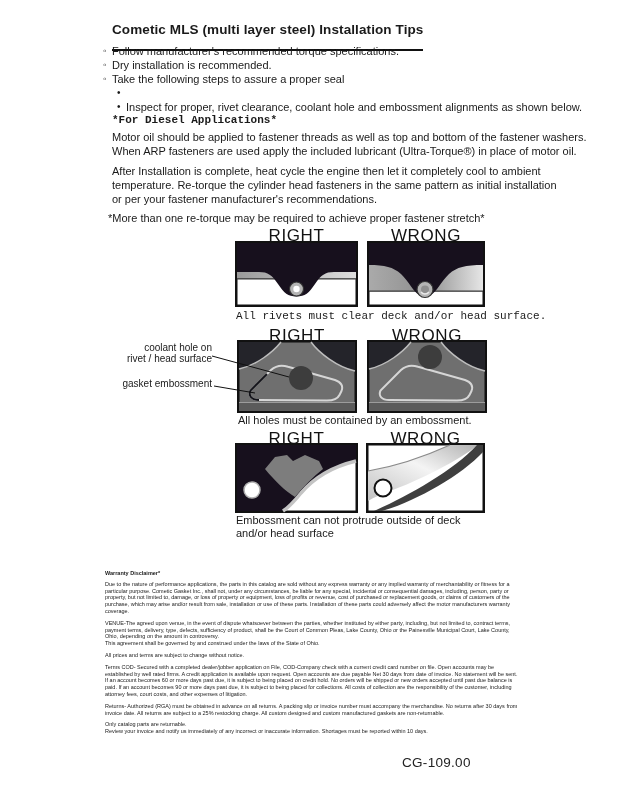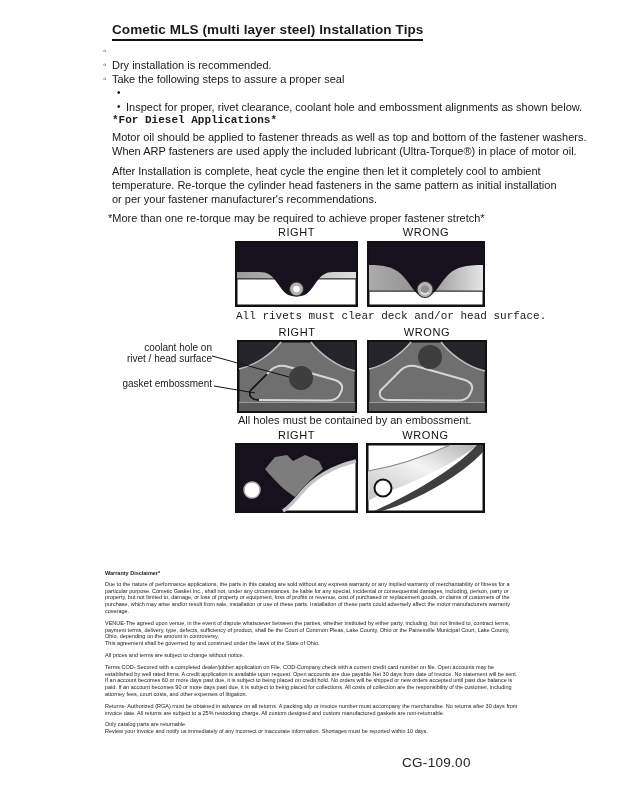--- a/index.html
+++ b/index.html
@@ -4,49 +4,50 @@
 <style>
   html,body { margin:0; padding:0; background:#888; }
   .page {
     position:relative; width:618px; height:800px; margin:0 auto;
     background:#ffffff; overflow:hidden;
     font-family:"Liberation Sans", sans-serif; color:#1a1a1a;
   }
   .abs { position:absolute; }
   .title {
     font-size:13.5px; font-weight:bold; letter-spacing:.1px;
-    border-bottom:2px solid #111; padding-bottom:2px; display:inline-block;
+    border-bottom:2px solid #111; padding-bottom:12px; display:inline-block;
   }
   .body-text { font-size:11px; line-height:14px; }
   .pre { white-space:pre-line; }
   .bullet-row { display:flex; }
   .bullet-marker { width:9px; flex:0 0 9px; font-size:10px; }
   .sub { padding-left:14px; }
   .bold { font-weight:bold;font-family:Liberation Mono, monospace; }
-  .dg-label { font-size:11px; letter-spacing:.6px; text-align:center; color:#121212; }
+  .dg-label { font-size:17px; letter-spacing:.6px; text-align:center; color:#121212; }
   .caption { font-size:11px; line-height:13px; }
   .annot { font-size:10px; line-height:11px; text-align:right; }
   .legal { font-size:5.5px; line-height:6.8px; width:414px; color:#222; }
   .legal p { margin:0 0 5px 0; }
   .legal .lh { font-weight:bold; margin:0 0 4px 0; }
   .pagenum { font-size:13.5px; letter-spacing:.3px; color:#222; }
   svg { display:block; }
 </style>
 </head>
 <body>
 
 <div class="page">
 
   <div class="abs" style="left:112px; top:20px;">
     <span class="title">Cometic MLS (multi layer steel) Installation Tips</span>
   </div>
 
   <div class="abs body-text" style="left:103px; top:44px;">
     <div class="bullet-row">
       <span class="bullet-marker">◦</span>
+      <span>Follow manufacturer's recommended torque specifications.</span>
     </div>
     <div class="bullet-row">
       <span class="bullet-marker">◦</span>
       <span>Dry installation is recommended.</span>
     </div>
     <div class="bullet-row">
       <span class="bullet-marker">◦</span>
       <span>Take the following steps to assure a proper seal</span>
     </div>
     <div class="bullet-row sub">
@@ -173,20 +174,22 @@
         </linearGradient>
       </defs>
       <rect x="1.25" y="1.25" width="116.5" height="67.5" fill="#ffffff" stroke="#111" stroke-width="2.5"></rect>
       <path d="M2,28 C32,23 62,12 84,2 H112 C92,18 52,38 24,48 C16,51 8,54 2,58 Z" fill="url(#g3)"></path>
       <path d="M2,28 C32,23 62,12 84,2" stroke="#8a8a8a" stroke-width="1.2" fill="none"></path>
       <path d="M8,68 C42,53 87,28 111,2 H117 V9 C95,33 48,59 16,68 Z" fill="#3f3f3f"></path>
       <circle cx="17" cy="45" r="8.5" fill="#ffffff" stroke="#111" stroke-width="2"></circle>
     </svg>
   </div>
 
+  <div class="abs caption pre" style="left:236px; top:514px;">Embossment can not protrude outside of deck
+and/or head surface</div>
 
   <div class="abs legal" style="left:105px; top:570px;">
     <p class="lh">Warranty Disclaimer*</p>
     <p>Due to the nature of performance applications, the parts in this catalog are sold without any express warranty or any implied warranty of merchantability or fitness for a particular purpose.  Cometic Gasket Inc., shall not, under any circumstances, be liable for any special, incidental or consequential damages, including, person, party or property, but not limited to, damage, or loss of property or equipment, loss of profits or revenue, cost of purchased or replacement goods, or claims of customers of the purchase, which may arise and/or result from sale, installation or use of these parts.  Installation of these parts could adversely affect the motor manufacturers warranty coverage.</p>
     <p class="pre">VENUE-The agreed upon venue, in the event of dispute whatsoever between the parties, whether instituted by either party, including, but not limited to, contract terms, payment terms, delivery, type, defects, sufficiency of product, shall be the Court of Common Pleas, Lake County, Ohio or the Painesville Municipal Court, Lake County, Ohio, depending on the amount in controversy.
 This agreement shall be governed by and construed under the laws of the State of Ohio.</p>
     <p>All prices and terms are subject to change without notice.</p>
     <p>Terms COD- Secured with a completed dealer/jobber application on File, COD-Company check with a current credit card number on file.  Open accounts may be established by well rated firms.  A credit application is available upon request.  Open accounts are due payable Net 30 days from date of invoice.  No statement will be sent.  If an account becomes 60 or more days past due, it is subject to being placed on credit hold.  No orders will be shipped or new orders accepted until past due balance is paid.  If an account becomes 90 or more days past due, it is subject to being placed for collections.  All costs of collection are the responsibility of the customer, including attorney fees, court costs, and other expenses of litigation.</p>
     <p>Returns- Authorized (RGA) must be obtained in advance on all returns.  A packing slip or invoice number must accompany the merchandise.  No returns after 30 days from invoice date.  All returns are subject to a 25% restocking charge.  All custom designed and custom manufactured gaskets are non-returnable.</p>
     <p class="pre">Only catalog parts are returnable.

